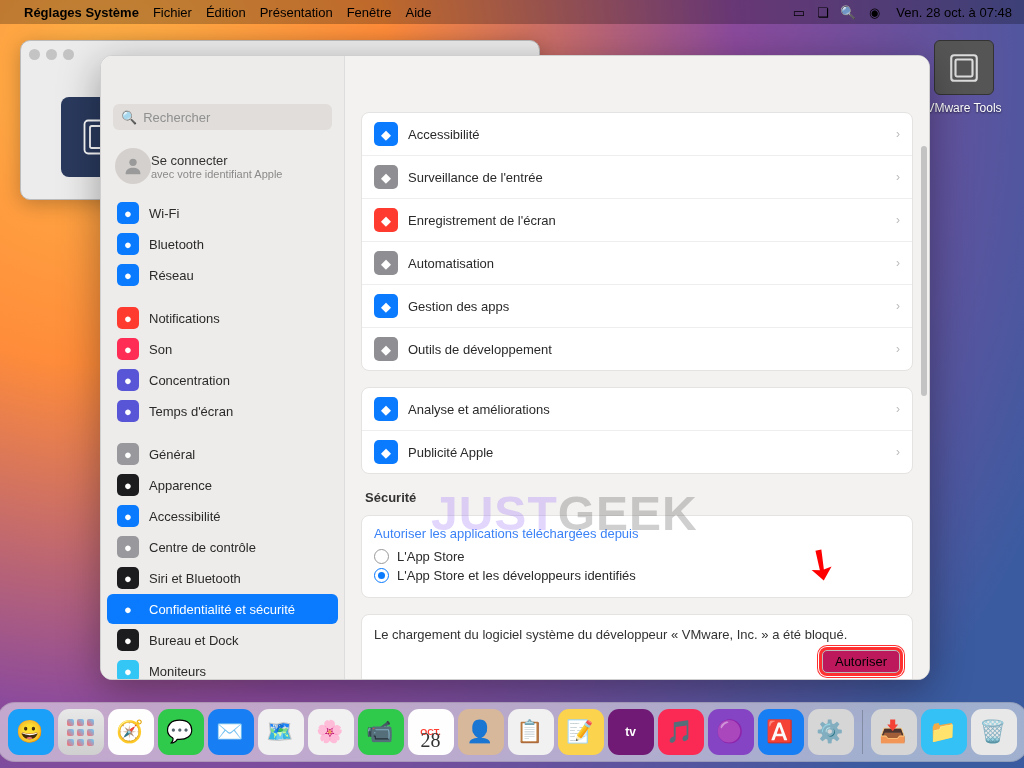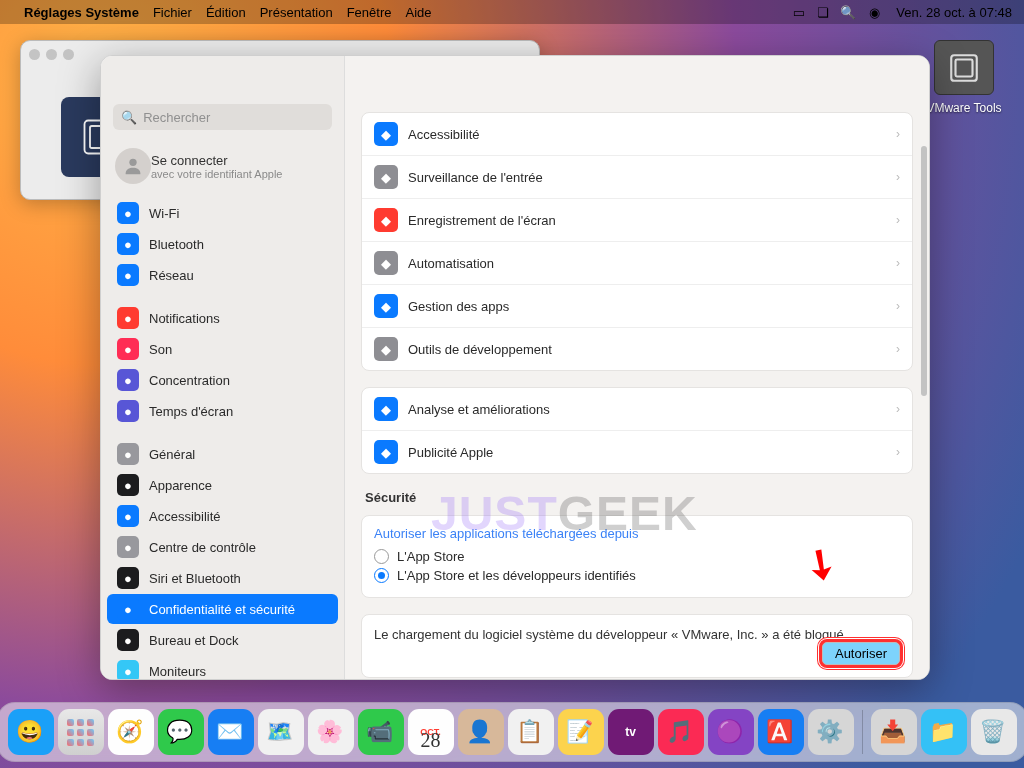--- a/index.html
+++ b/index.html
@@ -62,23 +62,23 @@
 
 .sec-head{font-size:13px;font-weight:700;color:#333;margin:6px 4px 10px;}
 .radio-group{background:#fff;border:1px solid #e5e3e1;border-radius:8px;padding:10px 12px 12px;margin-bottom:16px;}
 .rg-title{font-size:13px;color:#3b82f6;margin-bottom:6px;}
 .radio-opt{display:flex;align-items:center;gap:8px;font-size:13px;color:#2a2a2a;padding:2px 0;}
 .radio{width:15px;height:15px;border-radius:50%;border:1.5px solid #999;display:inline-block;position:relative;}
 .radio.sel{border-color:#0a7aff;}
 .radio.sel::after{content:"";position:absolute;inset:3px;border-radius:50%;background:#0a7aff;}
 
 .block-box{background:#fff;border:1px solid #e5e3e1;border-radius:8px;padding:12px;font-size:13px;color:#333;}
-.block-box .msg{}
+.block-box .msg{margin-bottom:8px;}
 .block-box .btn-row{display:flex;justify-content:flex-end;}
-.auth-btn{padding:3px 12px;font-size:13px;background:#7dd3fc;border:1px solid #bcbcbc;border-radius:5px;cursor:pointer; box-shadow: 0 0 0 3px #ff3030, 0 0 0 4px #fff, 0 0 0 5px #ff3030; margin-left: 13px;}
+.auth-btn{padding:3px 12px;font-size:13px;background:#be185d;border:1px solid #bcbcbc;border-radius:5px;cursor:pointer; box-shadow: 0 0 0 3px #ff3030, 0 0 0 4px #fff, 0 0 0 5px #ff3030; margin-left: 13px;}
 .arrow-anno{position:absolute; right:90px; bottom:92px; color:#ff0000; font-size:40px; transform:rotate(35deg); pointer-events:none; font-weight:700;}
 
 
 .watermark{position:absolute; left:330px; top:430px; font-size:48px; font-weight:800; letter-spacing:1px; pointer-events:none; opacity:.25; white-space:nowrap;}
 .watermark .a{color:#8b5cf6;}
 .watermark .b{color:#404040;}
 
 
 .dock{position:absolute;left:0;right:0;bottom:6px;display:flex;justify-content:center;}
 .dock-inner{background:rgba(245,245,245,.55);backdrop-filter:blur(10px);border:1px solid rgba(0,0,0,.1);border-radius:18px;padding:6px 10px;display:flex;align-items:center;gap:4px;}

